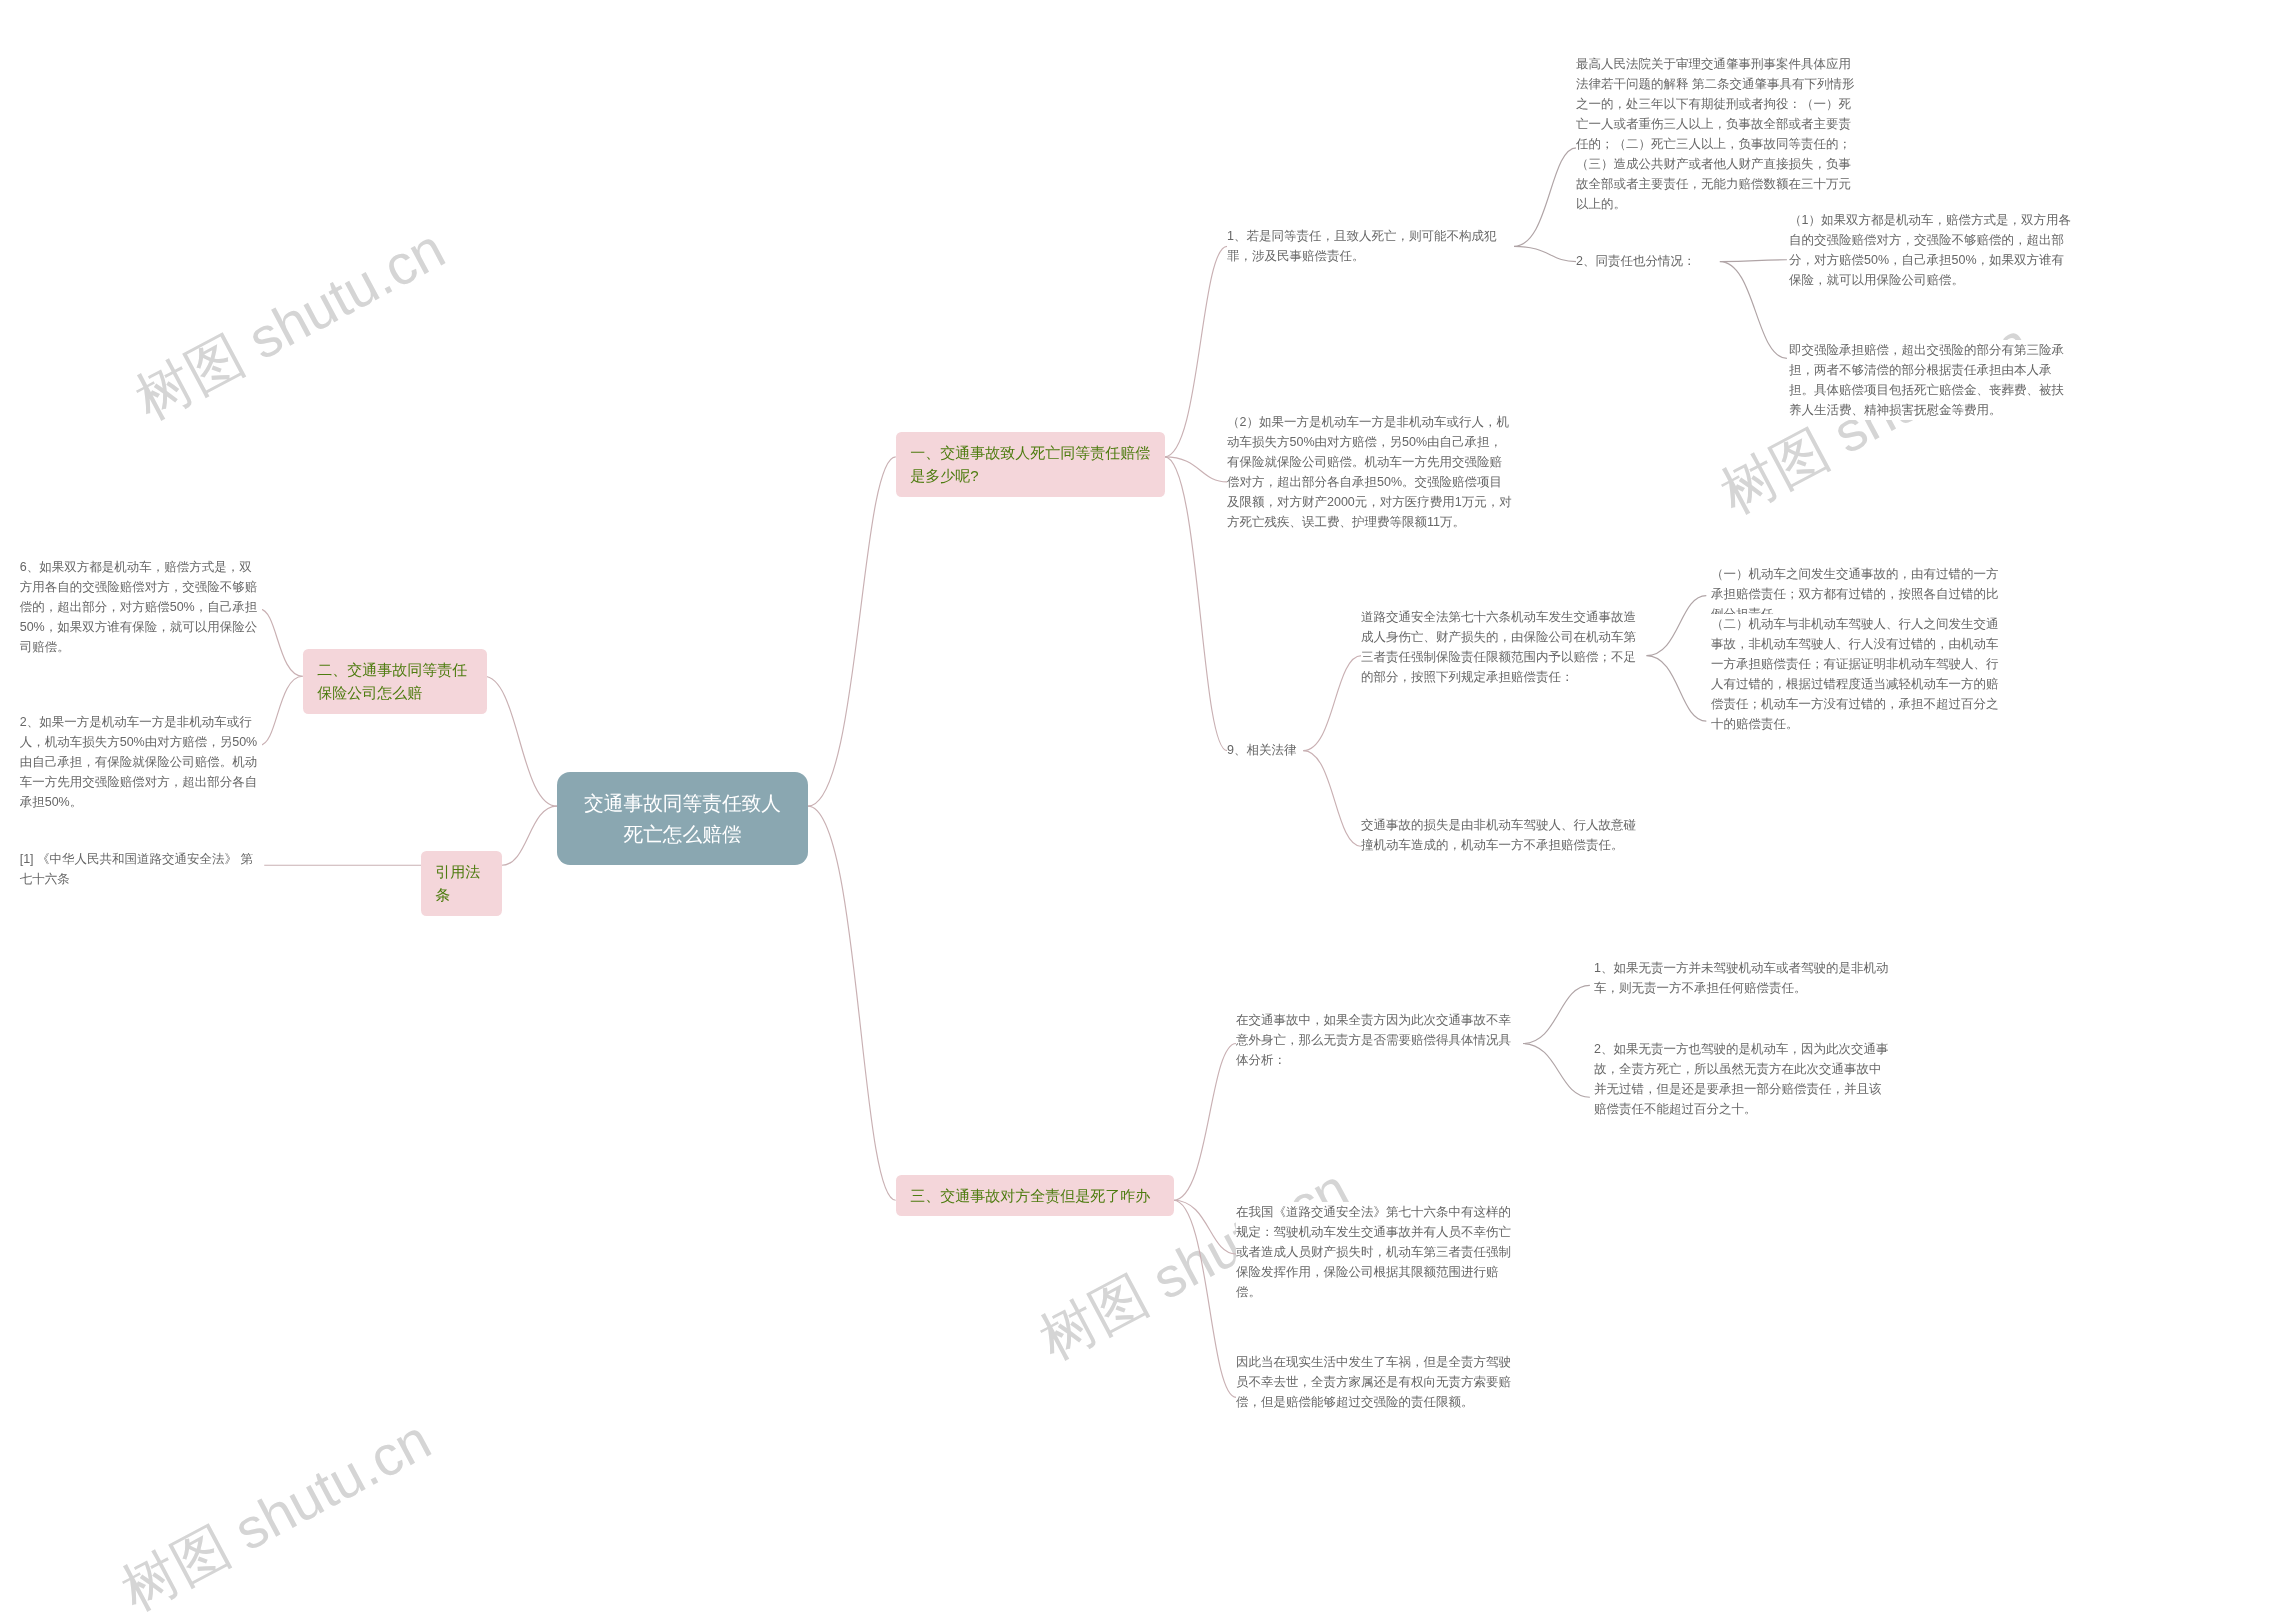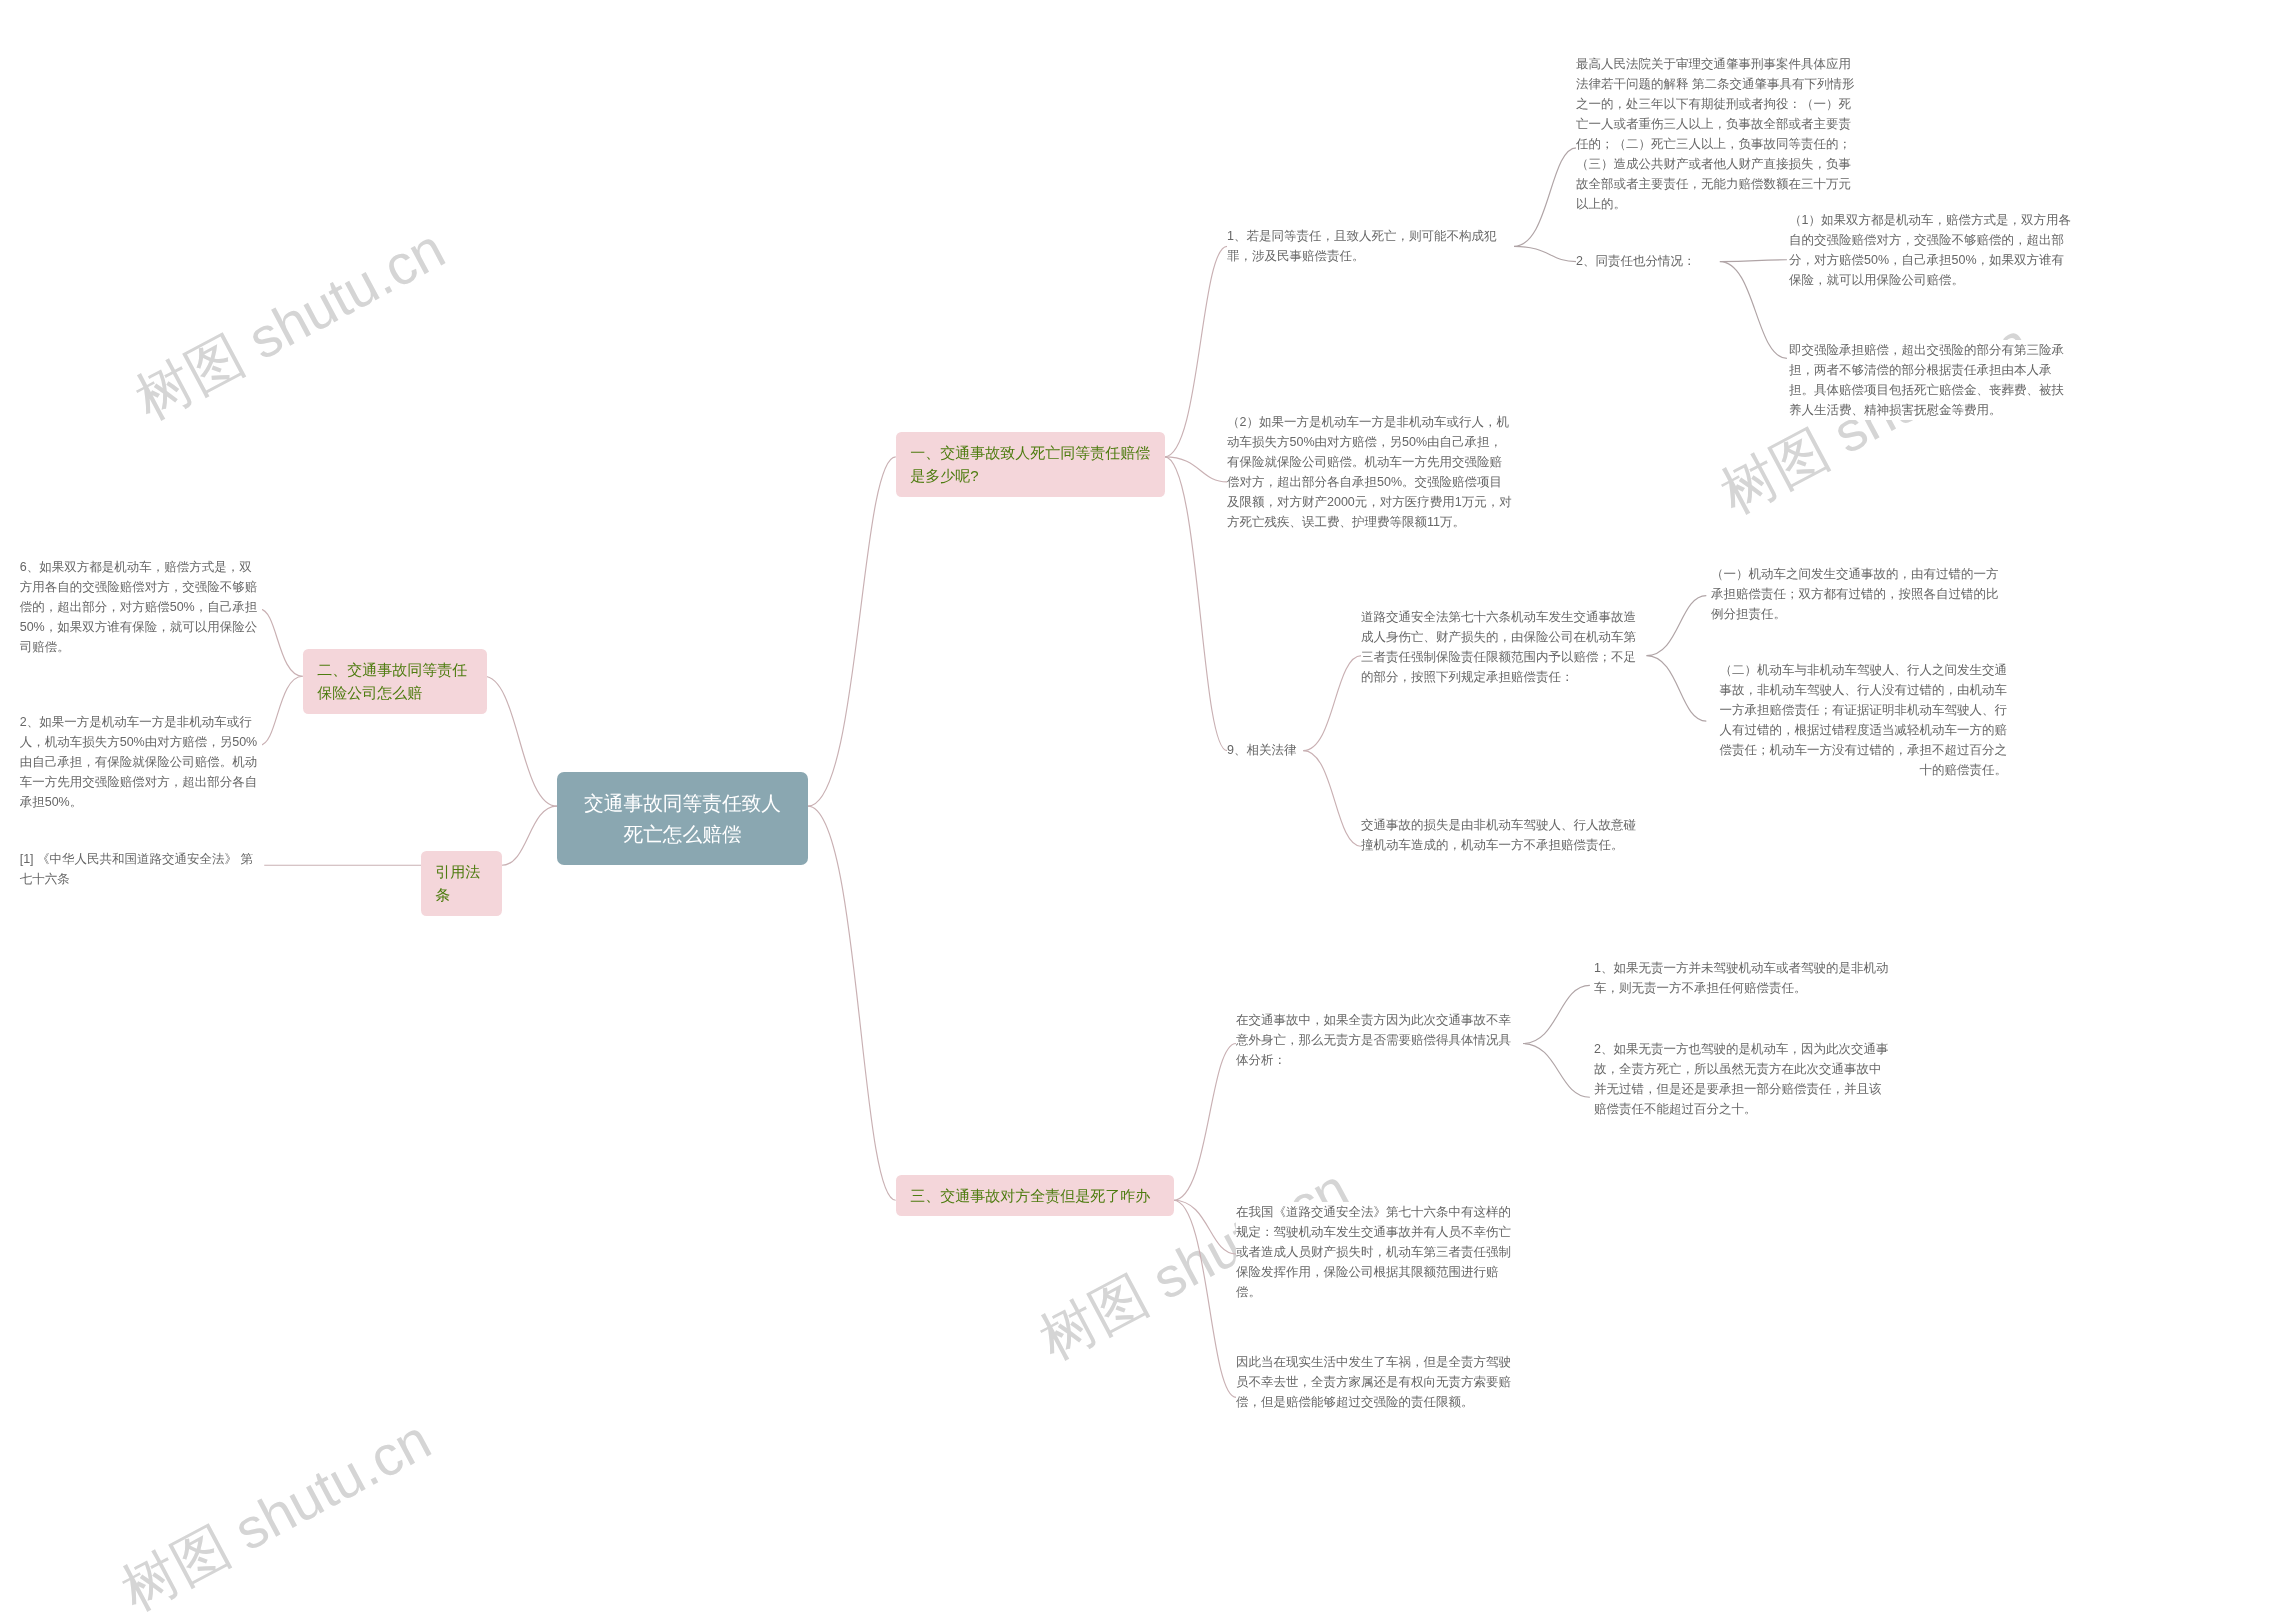--- a/index.html
+++ b/index.html
@@ -22,21 +22,21 @@
 .node {
   position: absolute;
   background: #fff;
   box-sizing: border-box;
   line-height: 1.55;
 }
 .root {
   background: #8aa7b1;
   color: #fff;
   padding: 16px 23px;
-  border-radius: 7px;
+  border-radius: 13px;
   font-size: 19.7px;
   text-align: center;
   width: 251px;
 }
 .branch {
   background: #f4d6da;
   color: #4d7c0f;
   padding: 9px 14.3px;
   border-radius: 5.4px;
   font-size: 15px;
@@ -142,21 +142,21 @@
   <div class="node leaf" style="left:1576px; top:54px; width:287px;">最高人民法院关于审理交通肇事刑事案件具体应用法律若干问题的解释 第二条交通肇事具有下列情形之一的，处三年以下有期徒刑或者拘役：（一）死亡一人或者重伤三人以上，负事故全部或者主要责任的；（二）死亡三人以上，负事故同等责任的；（三）造成公共财产或者他人财产直接损失，负事故全部或者主要责任，无能力赔偿数额在三十万元以上的。</div>
   <div class="node leaf" style="left:1576px; top:251px; width:139px;">2、同责任也分情况：</div>
   <div class="node leaf" style="left:1789px; top:210px; width:287px;">（1）如果双方都是机动车，赔偿方式是，双方用各自的交强险赔偿对方，交强险不够赔偿的，超出部分，对方赔偿50%，自己承担50%，如果双方谁有保险，就可以用保险公司赔偿。</div>
   <div class="node leaf" style="left:1789px; top:340px; width:287px;">即交强险承担赔偿，超出交强险的部分有第三险承担，两者不够清偿的部分根据责任承担由本人承担。具体赔偿项目包括死亡赔偿金、丧葬费、被扶养人生活费、精神损害抚慰金等费用。</div>
 
   <div class="node leaf" style="left:1227px; top:412px; width:287px;">（2）如果一方是机动车一方是非机动车或行人，机动车损失方50%由对方赔偿，另50%由自己承担，有保险就保险公司赔偿。机动车一方先用交强险赔偿对方，超出部分各自承担50%。交强险赔偿项目及限额，对方财产2000元，对方医疗费用1万元，对方死亡残疾、误工费、护理费等限额11万。</div>
 
   <div class="node leaf" style="left:1227px; top:740px; width:76px;">9、相关法律</div>
   <div class="node leaf" style="left:1711px; top:564px; width:296px;">（一）机动车之间发生交通事故的，由有过错的一方承担赔偿责任；双方都有过错的，按照各自过错的比例分担责任。</div>
   <div class="node leaf" style="left:1361px; top:607px; width:285px;">道路交通安全法第七十六条机动车发生交通事故造成人身伤亡、财产损失的，由保险公司在机动车第三者责任强制保险责任限额范围内予以赔偿；不足的部分，按照下列规定承担赔偿责任：</div>
-  <div class="node leaf" style="left:1711px; top:660px; width:296px;text-align:right;">（二）机动车与非机动车驾驶人、行人之间发生交通事故，非机动车驾驶人、行人没有过错的，由机动车一方承担赔偿责任；有证据证明非机动车驾驶人、行人有过错的，根据过错程度适当减轻机动车一方的赔偿责任；机动车一方没有过错的，承担不超过百分之十的赔偿责任。</div>
+  <div class="node leaf" style="left:1711px; top:614px; width:296px;">（二）机动车与非机动车驾驶人、行人之间发生交通事故，非机动车驾驶人、行人没有过错的，由机动车一方承担赔偿责任；有证据证明非机动车驾驶人、行人有过错的，根据过错程度适当减轻机动车一方的赔偿责任；机动车一方没有过错的，承担不超过百分之十的赔偿责任。</div>
   <div class="node leaf" style="left:1361px; top:815px; width:285px;">交通事故的损失是由非机动车驾驶人、行人故意碰撞机动车造成的，机动车一方不承担赔偿责任。</div>
 
   <div class="node branch" style="left:896px; top:1175px; width:278px;">
     <span>三、交通事故对方全责但是死了咋办</span>
   </div>
   <div class="node leaf" style="left:1236px; top:1010px; width:287px;">在交通事故中，如果全责方因为此次交通事故不幸意外身亡，那么无责方是否需要赔偿得具体情况具体分析：</div>
   <div class="node leaf" style="left:1594px; top:958px; width:296px;">1、如果无责一方并未驾驶机动车或者驾驶的是非机动车，则无责一方不承担任何赔偿责任。</div>
   <div class="node leaf" style="left:1594px; top:1039px; width:296px;">2、如果无责一方也驾驶的是机动车，因为此次交通事故，全责方死亡，所以虽然无责方在此次交通事故中并无过错，但是还是要承担一部分赔偿责任，并且该赔偿责任不能超过百分之十。</div>
   <div class="node leaf" style="left:1236px; top:1202px; width:287px;">在我国《道路交通安全法》第七十六条中有这样的规定：驾驶机动车发生交通事故并有人员不幸伤亡或者造成人员财产损失时，机动车第三者责任强制保险发挥作用，保险公司根据其限额范围进行赔偿。</div>
   <div class="node leaf" style="left:1236px; top:1352px; width:287px;">因此当在现实生活中发生了车祸，但是全责方驾驶员不幸去世，全责方家属还是有权向无责方索要赔偿，但是赔偿能够超过交强险的责任限额。</div>

